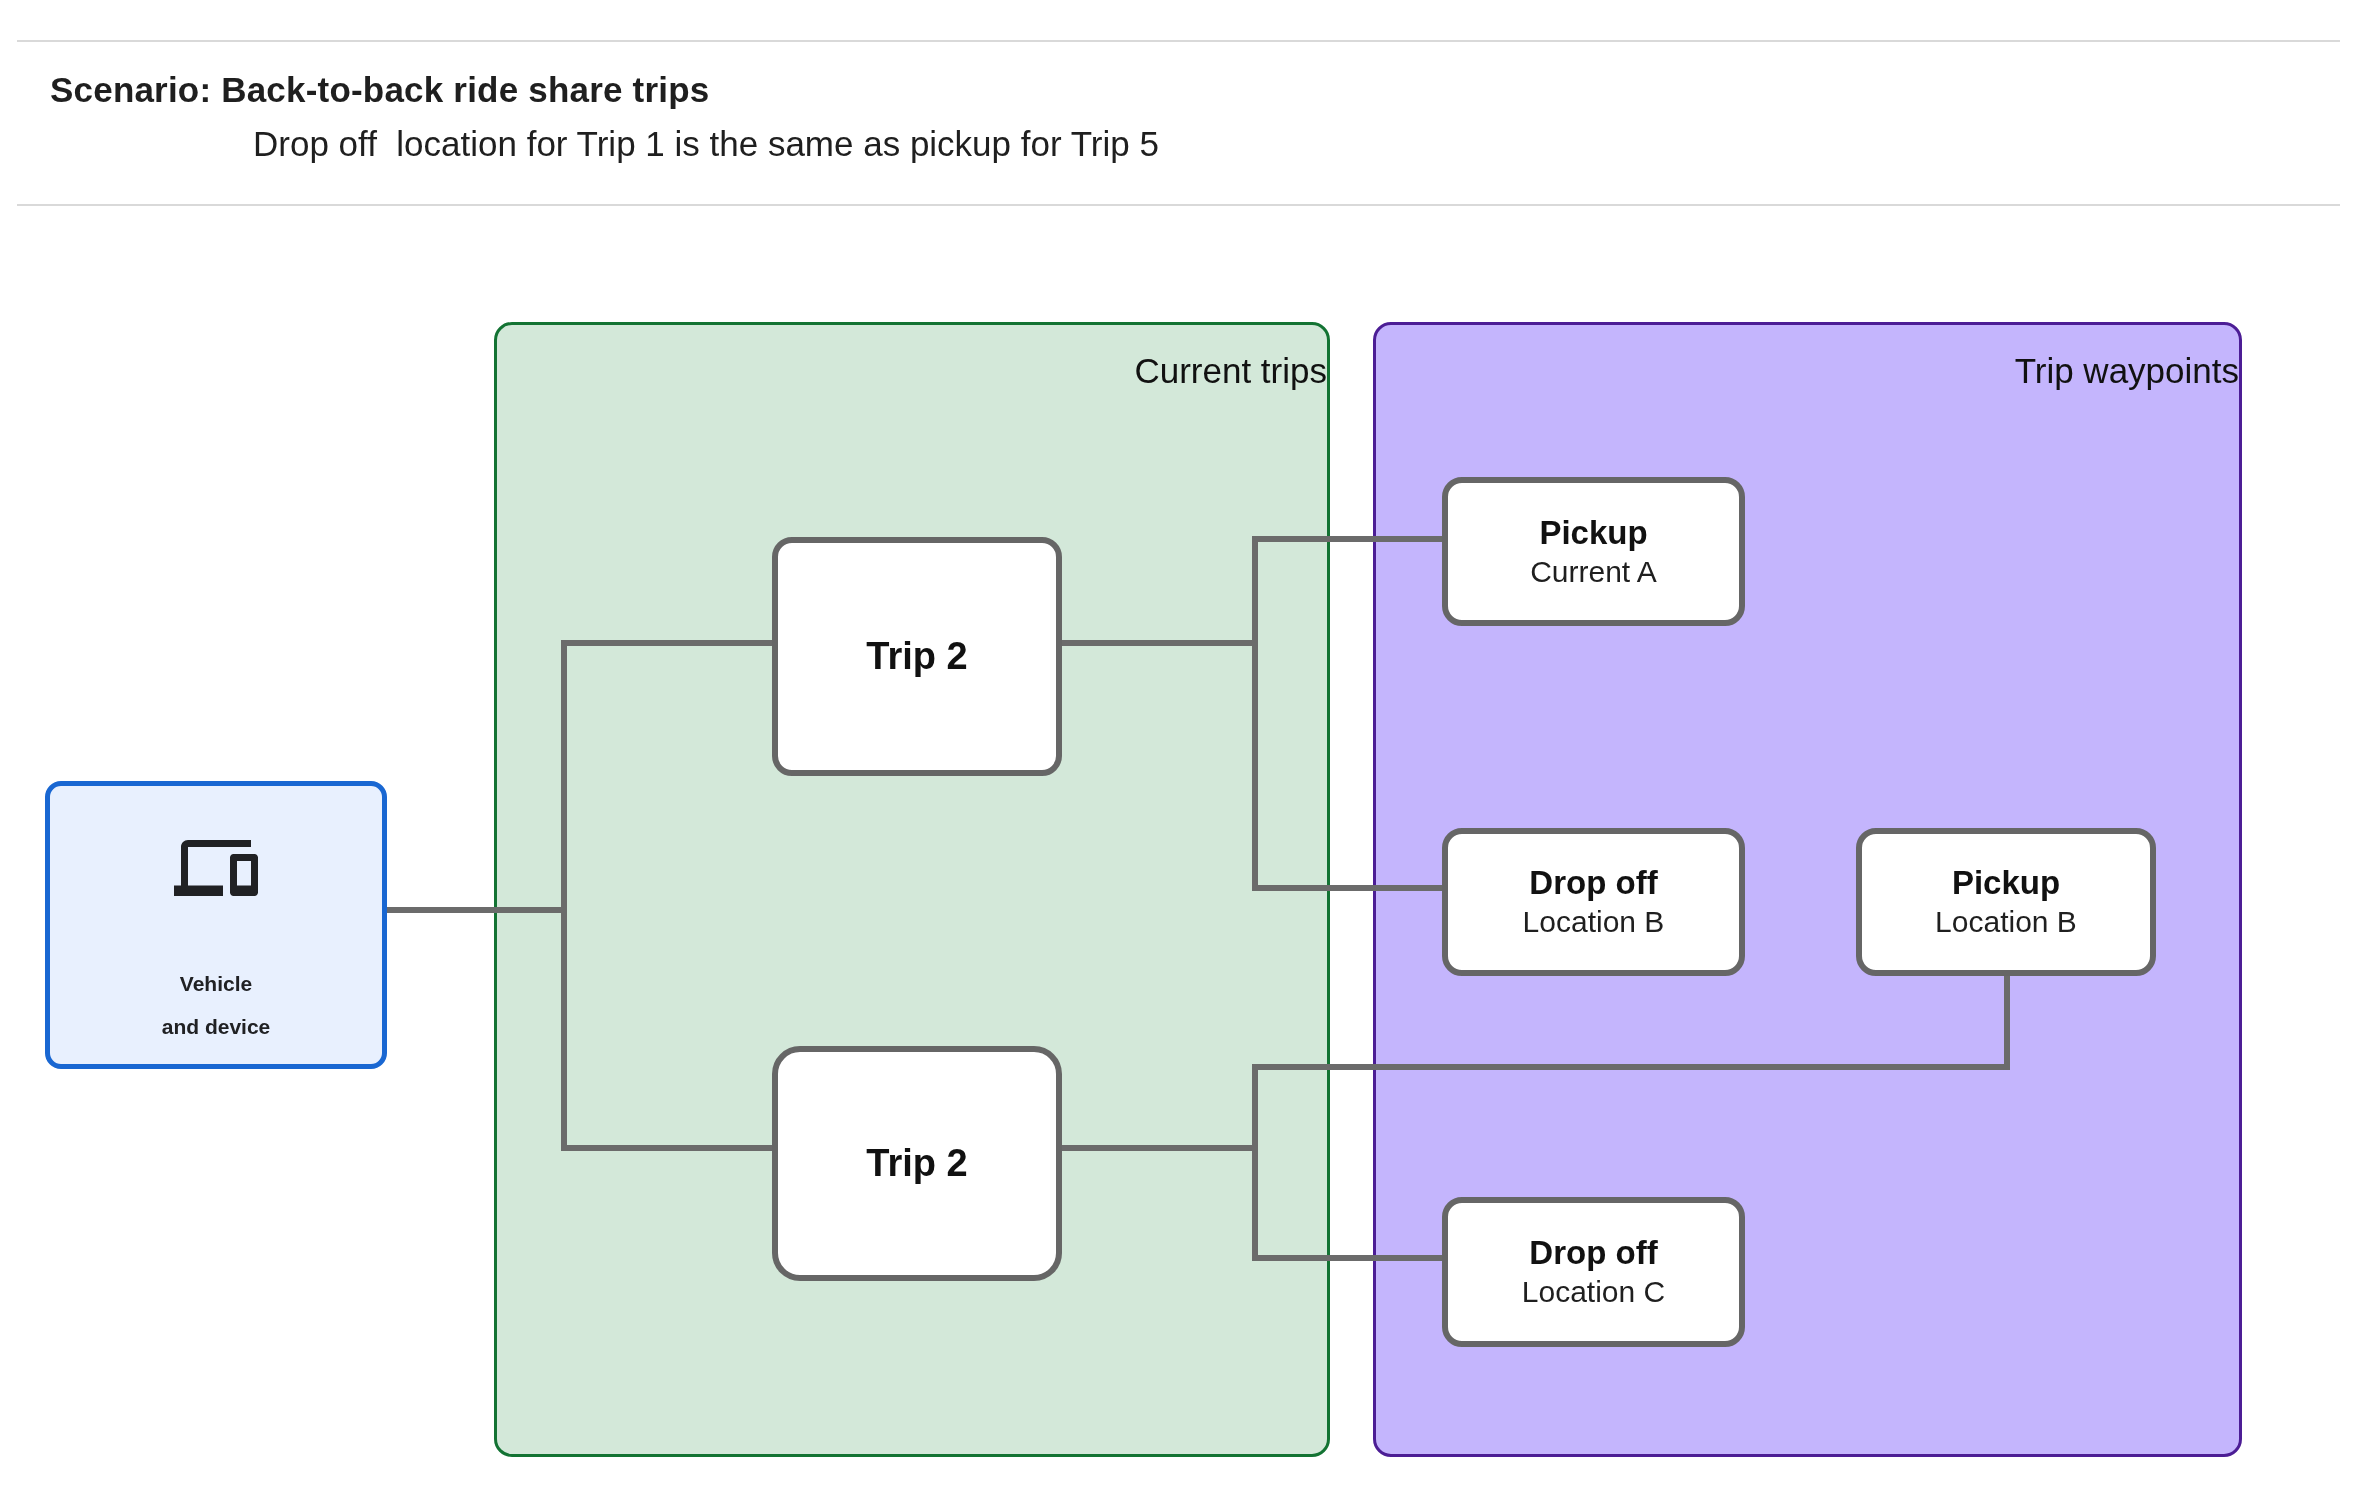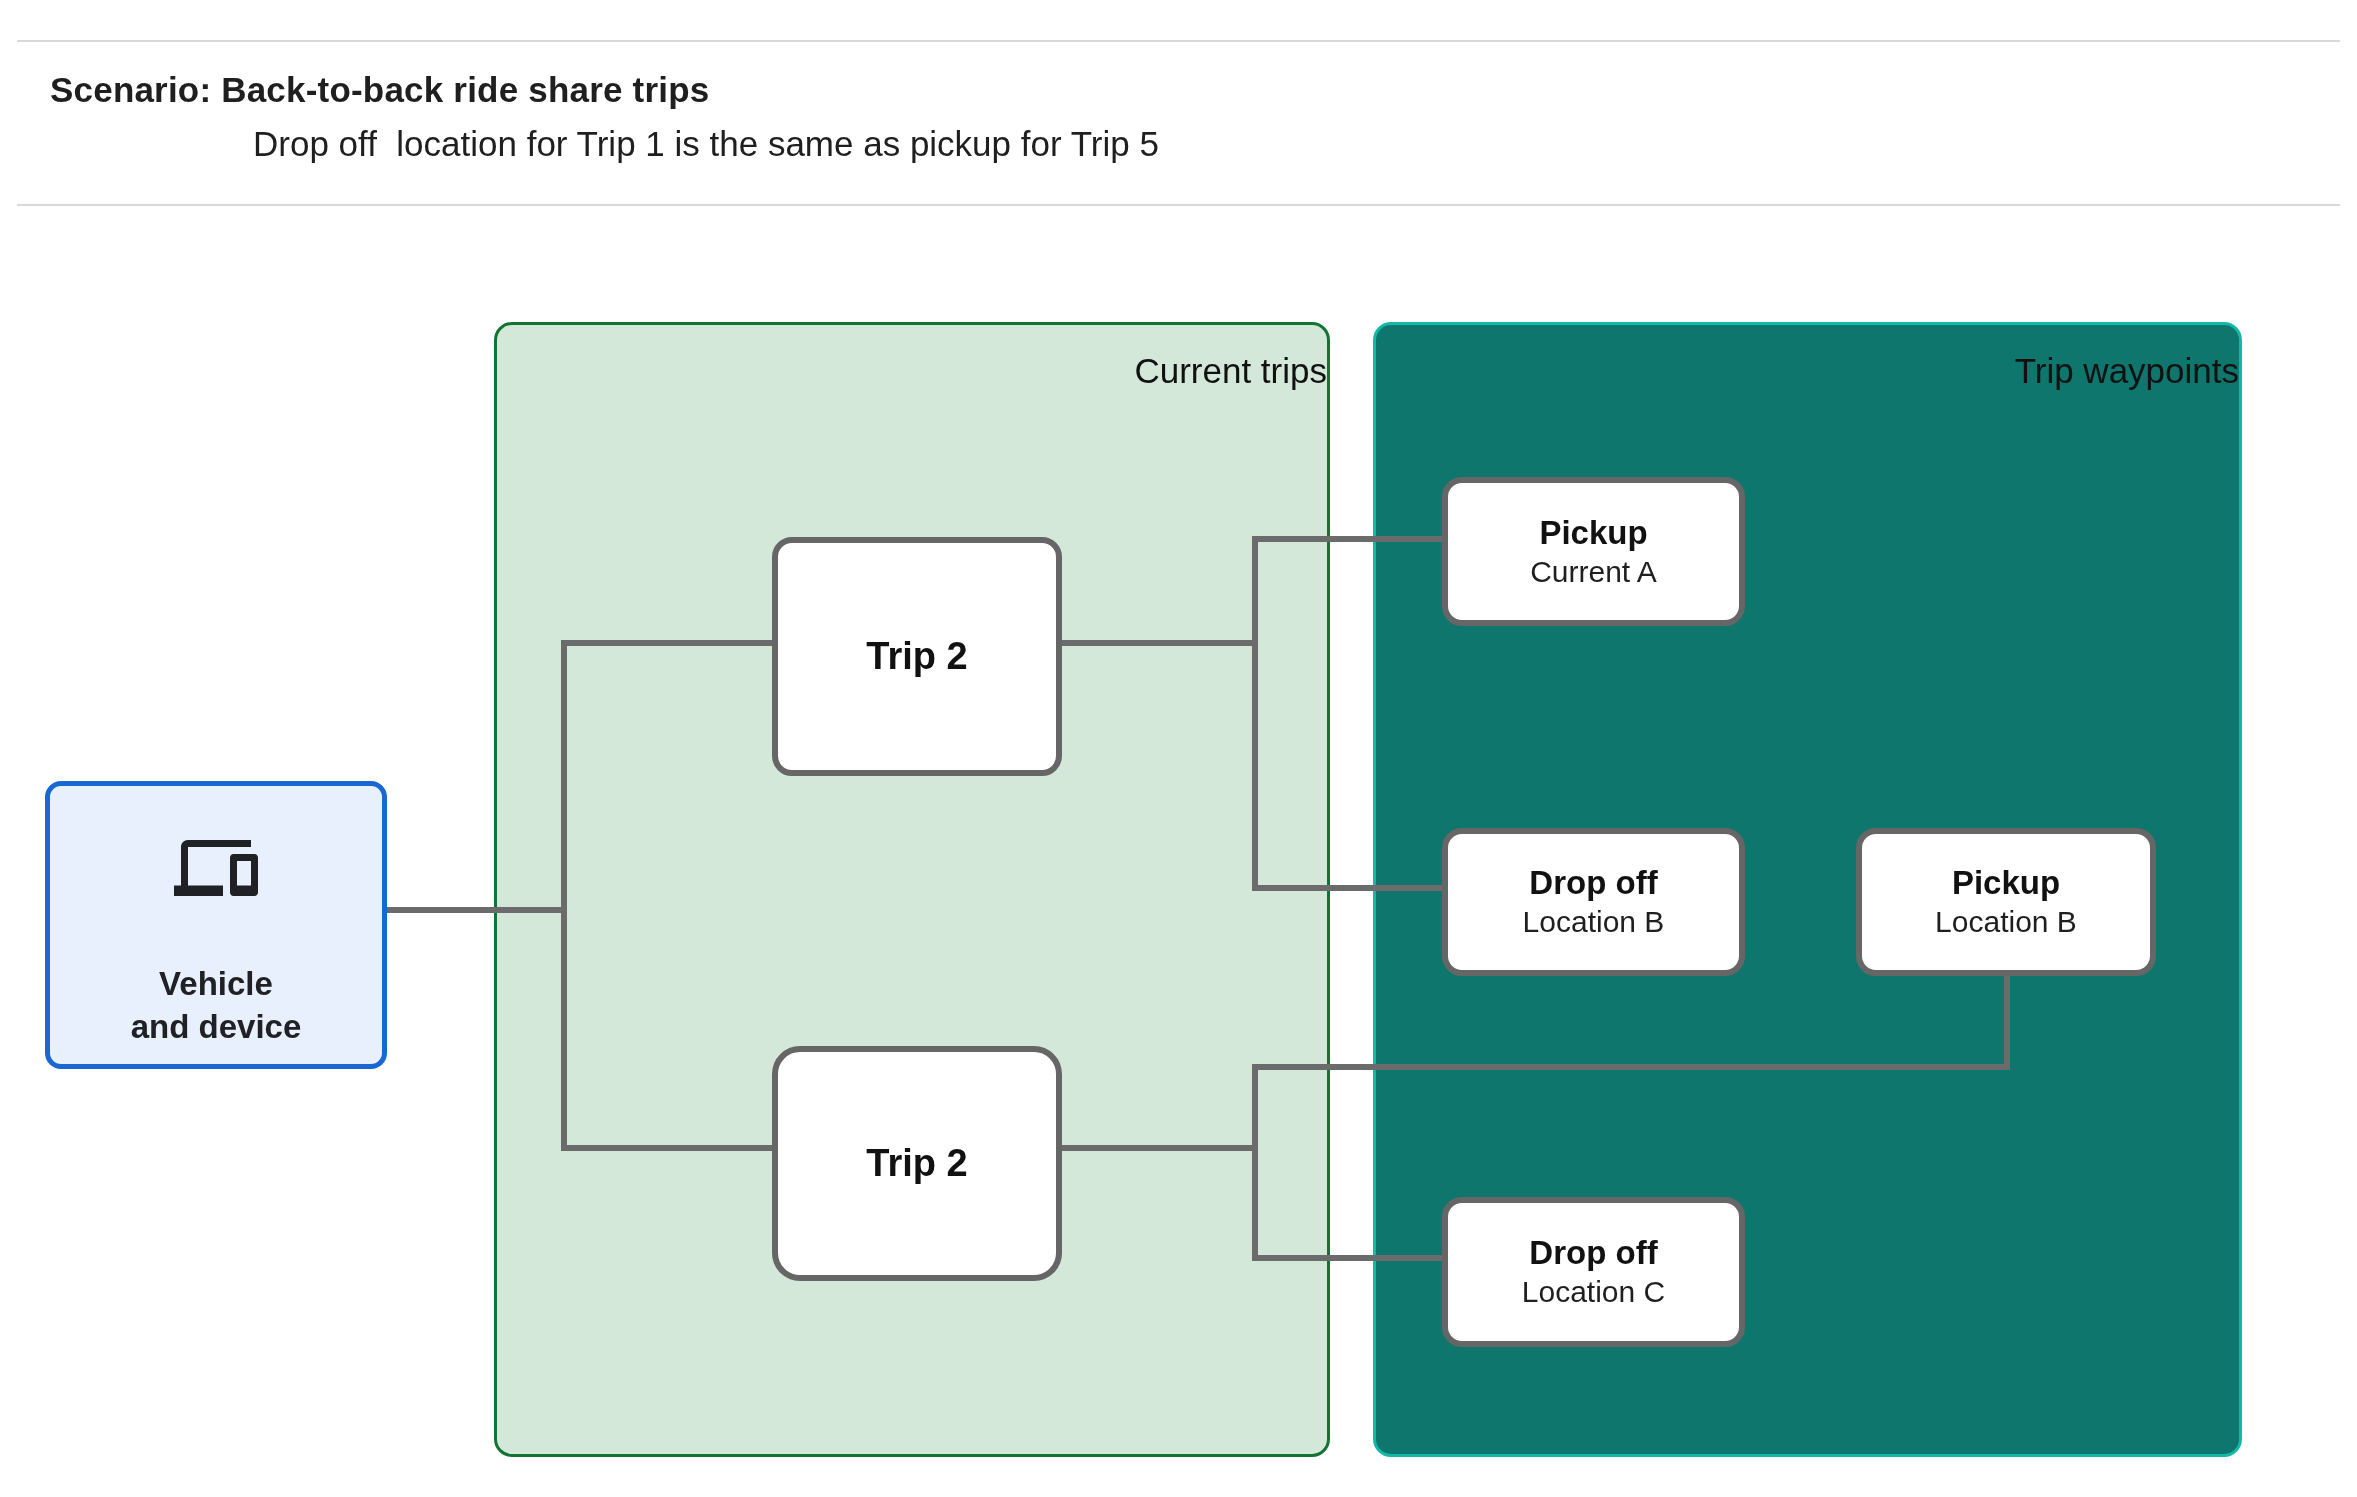--- a/index.html
+++ b/index.html
@@ -15,21 +15,21 @@
   
   .divider{position:absolute;left:17px;right:17px;height:2px;background:#d9d9d9;}
   .divider.top{top:40px;}
   .divider.bottom{top:204px;}
   .page-title{position:absolute;left:50px;top:70px;font-size:35px;font-weight:bold;letter-spacing:.2px;}
   .page-subtitle{position:absolute;left:253px;top:124px;font-size:35px;font-weight:normal;white-space:pre;}
 
   
   .group{position:absolute;border-radius:18px;box-sizing:border-box;}
   .group.current{left:494px;top:322px;width:836px;height:1135px;background:#d3e8d9;border:3px solid #137333;}
-  .group.waypoints{left:1373px;top:322px;width:869px;height:1135px;background:#0f766e;border:3px solid #14b8a6;}
+  .group.waypoints{left:1373px;top:322px;width:869px;height:1135px;background:#c4b5fd;border:3px solid #4c1d95;}
   .group-title{position:absolute;top:26px;left:0;right:0;text-align:right;font-size:35px;font-weight:500;color:#111;}
 
   
   .connector{position:absolute;background:#6b6b6b;z-index:1;}
   .connector.h{height:6px;}
   .connector.v{width:6px;}
 
   
   .node{position:absolute;box-sizing:border-box;background:#ffffff;border:6px solid #666666;border-radius:20px;z-index:2;
         display:flex;flex-direction:column;align-items:center;justify-content:center;margin-top:14px;}
@@ -41,21 +41,21 @@
   .node.waypoint{width:303px;height:149px;}
   .node.wp-a{left:1442px;top:463px;}
   .node.wp-b1{left:1442px;top:814px;height:148px;}
   .node.wp-b2{left:1856px;top:814px;width:300px;height:148px;}
   .node.wp-c{left:1442px;top:1183px;height:150px;}
   .wp-title{font-size:33px;font-weight:bold;color:#111;line-height:40px;}
   .wp-sub{font-size:30px;font-weight:normal;color:#1f1f1f;line-height:38px;}
 
   .node.vehicle{left:45px;top:767px;width:342px;height:288px;background:#e8f0fe;border:5px solid #1967d2;border-radius:16px;
         justify-content:flex-start;padding-top:38px;}
-  .vehicle-label{margin-top:52px;text-align:center;font-size:33px;font-weight:bold;line-height:43px;color:#202124;}
+  .vehicle-label{margin-top:52px;text-align:center;font-size:21px;font-weight:bold;line-height:43px;color:#202124;}
   .devices-icon{width:84px;height:84px;margin-top:2px;}
 </style>
 </head>
 <body>
 
 <div class="canvas">
 
   <div class="divider top"></div>
   <div class="page-title">Scenario: Back-to-back ride share trips</div>
   <div class="page-subtitle">Drop off  location for Trip 1 is the same as pickup for Trip 5</div>

